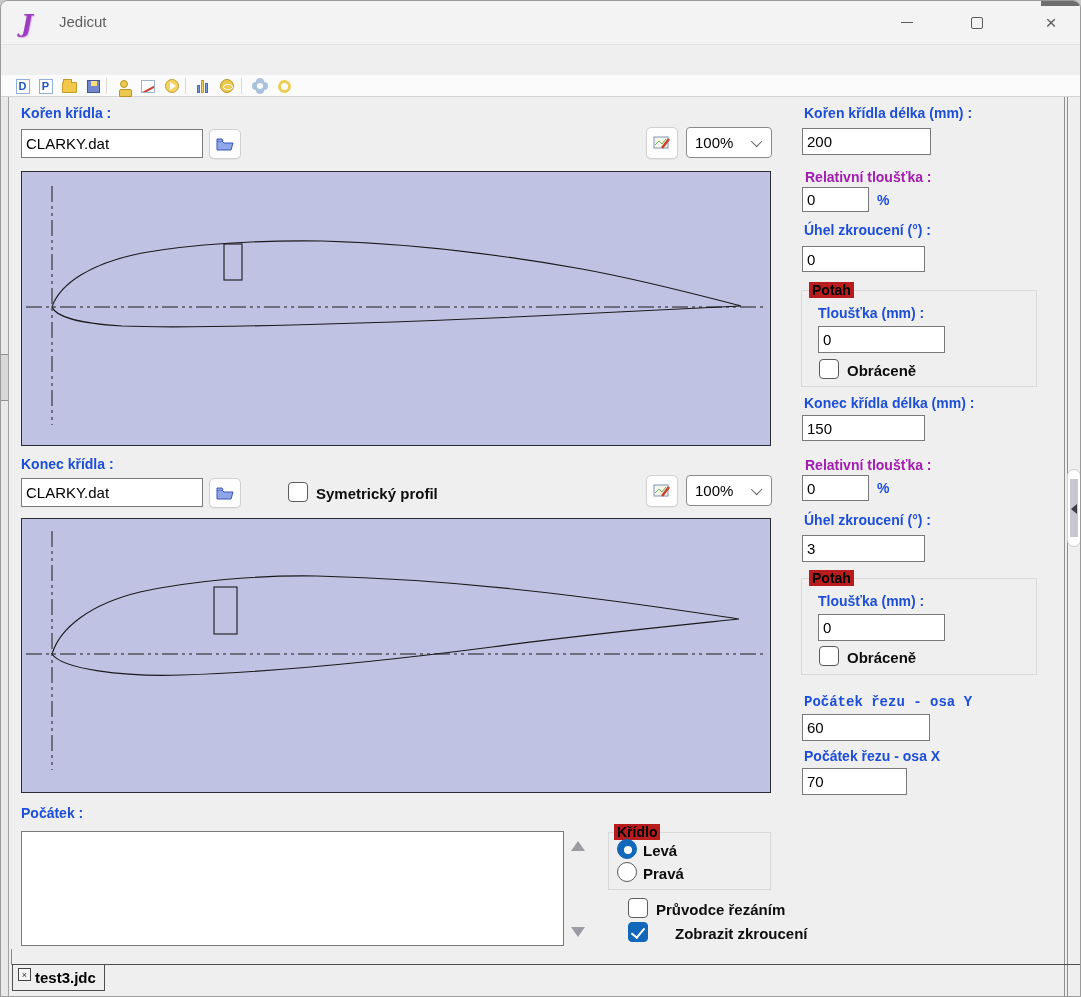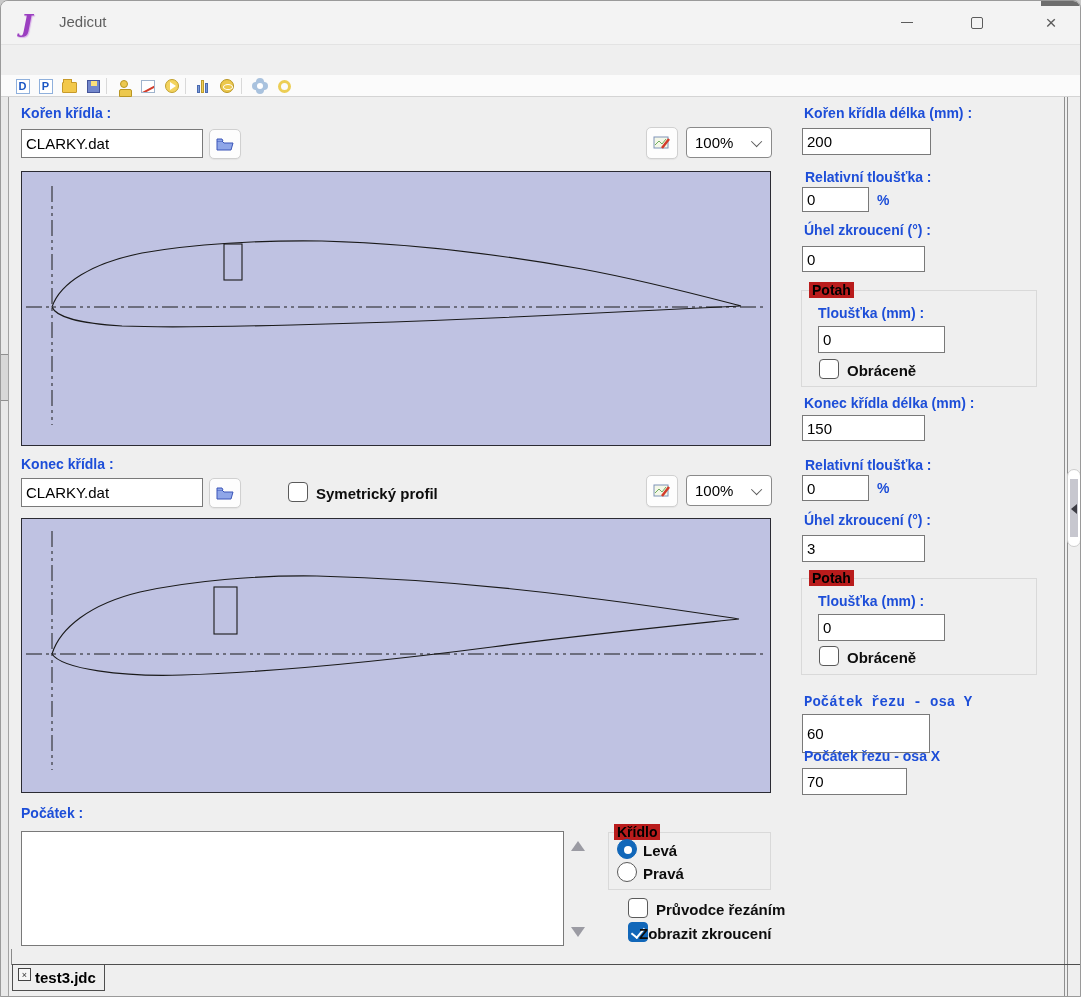--- a/index.html
+++ b/index.html
@@ -53,21 +53,21 @@
   .ic-bars i:nth-child(2) { background:#f0cf58; border-color:#bd9c2c; }
   .ic-globe { width:14px; height:14px; border-radius:50%; background:#ecc84e; border:1px solid #b99623; position:relative; }
   .ic-globe::after { content:""; position:absolute; left:2px; top:4px; width:8px; height:4px;
                border:1.5px solid #fff; border-radius:50%; }
   .ic-gear { width:12px; height:12px; border-radius:50%; border:3px solid #a9c2de; background:#fff;
              box-shadow:0 -4px 0 -2px #a9c2de, 0 4px 0 -2px #a9c2de, -4px 0 0 -2px #a9c2de, 4px 0 0 -2px #a9c2de; }
   .ic-ring { width:13px; height:13px; border-radius:50%; border:3px solid #ecce55; background:transparent; }
 
   
   .lbl { position:absolute; font-size:14px; font-weight:700; color:#1d4ed8; white-space:nowrap; }
-  .lbl-gray { color:#1d4ed8; }
+  .lbl-gray { color:#a21caf; }
   .tinput { position:absolute; background:#fff; border:1px solid #797979; font-size:15px;
             padding:0 4px; color:#000; font-family:"Liberation Sans", sans-serif; }
   textarea.tinput { resize:none; }
   .btn { position:absolute; background:#fdfdfd; border:1px solid #d0d0d0; border-radius:5px;
          display:flex; align-items:center; justify-content:center; box-shadow:0 1px 1px rgba(0,0,0,.05); }
   .dropdown { position:absolute; background:#fff; border:1px solid #8a8a8a; border-radius:4px;
               font-size:15px; display:flex; align-items:center; justify-content:space-between;
               padding:0 9px 0 8px; color:#000; }
   .chev { width:8px; height:8px; border-left:1.5px solid #5a5a5a; border-bottom:1.5px solid #5a5a5a;
           transform:rotate(-45deg) translateY(-2px); }
@@ -246,21 +246,21 @@
   <div class="groupbox" style="left:607px; top:831px; width:163px; height:58px;"></div>
   <div class="gb-legend" style="left:613px; top:823px;">Křídlo</div>
   <div class="radio checked" style="left:616px; top:838px;"></div>
   <div class="opt-label" style="left:642px; top:841px;">Levá</div>
   <div class="radio" style="left:616px; top:861px;"></div>
   <div class="opt-label" style="left:642px; top:864px;">Pravá</div>
 
   <div class="cb" style="left:627px; top:897px;"></div>
   <div class="opt-label" style="left:655px; top:900px;">Průvodce řezáním</div>
   <div class="cb checked" style="left:627px; top:921px;"></div>
-  <div class="opt-label" style="left:638px; top:924px;">Zobrazit zkroucení</div>
+  <div class="opt-label" style="left:674px; top:924px;">Zobrazit zkroucení</div>
 
   <div class="lbl" style="left:803px; top:104px;">Kořen křídla délka (mm) :</div>
   <input class="tinput" style="left: 801px; top: 127px; width: 129px; height: 27px;" value="200">
 
   <div class="lbl lbl-gray" style="left:804px; top:168px;">Relativní tloušťka :</div>
   <input class="tinput" style="left: 801px; top: 186px; width: 67px; height: 25px;" value="0">
   <div class="lbl" style="left:876px; top:191px;">%</div>
 
   <div class="lbl" style="left:803px; top:221px;">Úhel zkroucení (°) :</div>
   <input class="tinput" style="left: 801px; top: 245px; width: 123px; height: 26px;" value="0">
@@ -283,21 +283,21 @@
   <input class="tinput" style="left: 801px; top: 534px; width: 123px; height: 27px;" value="3">
 
   <div class="groupbox" style="left:800px; top:577px; width:236px; height:97px;"></div>
   <div class="gb-legend" style="left:808px; top:569px;">Potah</div>
   <div class="lbl" style="left:817px; top:592px;">Tloušťka (mm) :</div>
   <input class="tinput" style="left: 817px; top: 613px; width: 127px; height: 27px;" value="0">
   <div class="cb" style="left:818px; top:645px;"></div>
   <div class="opt-label" style="left:846px; top:648px;">Obráceně</div>
 
   <div class="lbl" style="left:803px; top:693px;font-family:Liberation Mono, monospace;">Počátek řezu - osa Y</div>
-  <input class="tinput" style="left: 801px; top: 713px; width: 128px; height: 39px;" value="60">
+  <input class="tinput" style="left: 801px; top: 713px; width: 128px; height: 27px;" value="60">
   <div class="lbl" style="left:803px; top:747px;">Počátek řezu - osa X</div>
   <input class="tinput" style="left: 801px; top: 767px; width: 105px; height: 27px;" value="70">
 
   <div class="left-strip">
     <div class="left-strip-thumb"></div>
   </div>
   <div class="right-dline"></div>
   <div class="expander">
     <div class="expander-track"></div>
     <div class="expander-arrow"></div>

